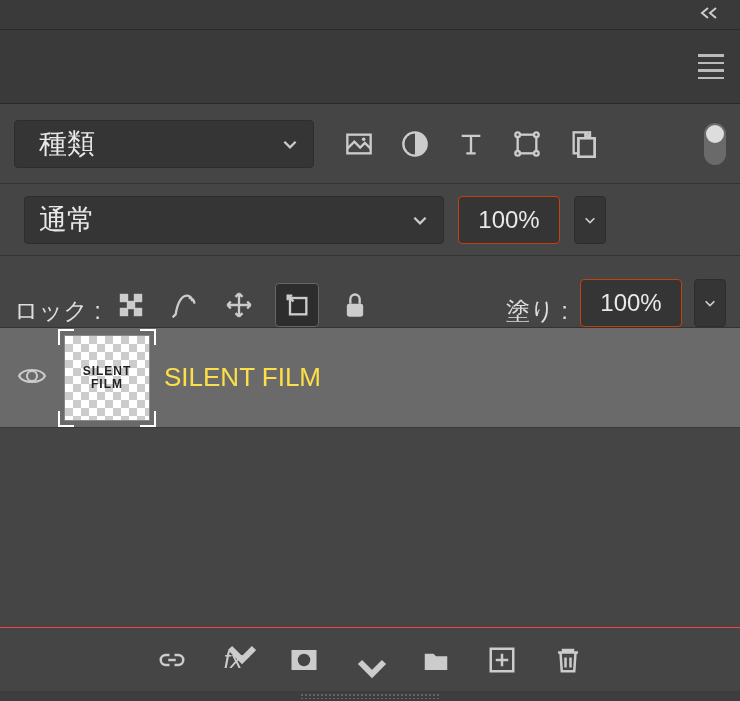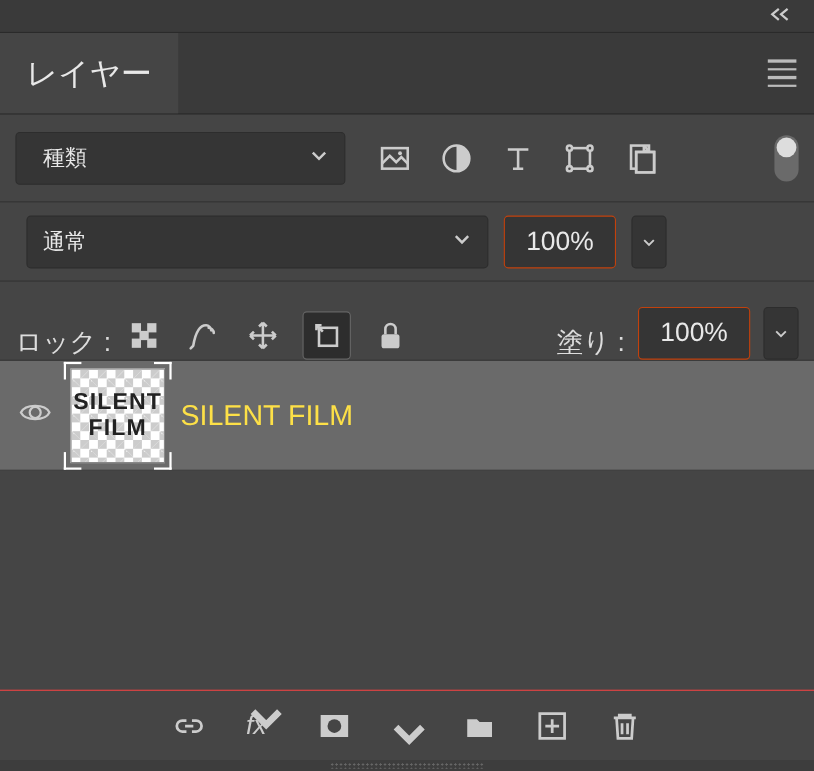--- a/index.html
+++ b/index.html
@@ -14,21 +14,21 @@
   
   .tabrow { height: 74px; background: #3a3a3a; display: flex; align-items: stretch; border-bottom: 1px solid #2a2a2a; }
   .tab { background: #454545; padding: 0 24px; display: flex; align-items: center; color: #e8e8e8; font-size: 28px; font-weight: 400; }
   .tabrow .spacer { flex: 1; }
   .tabrow .menu { display: flex; align-items: center; padding: 0 16px; cursor: pointer; }
   .hamburger { display: flex; flex-direction: column; gap: 5px; }
   .hamburger span { width: 26px; height: 2.5px; background: #bbb; }
 
   
   .filterrow { height: 80px; display: flex; align-items: center; padding: 0 14px; gap: 18px; border-bottom: 1px solid #333; }
-  .dropdown { background: #353535; border: 1px solid #2d2d2d; height: 48px; border-radius: 4px; display: flex; align-items: center; padding: 0 14px; color: #e8e8e8; font-size: 20px; position: relative; cursor: pointer; }
+  .dropdown { background: #353535; border: 1px solid #2d2d2d; height: 48px; border-radius: 4px; display: flex; align-items: center; padding: 0 14px; color: #e8e8e8; font-size: 28px; position: relative; cursor: pointer; }
   .dropdown.filter { width: 300px; }
   .dropdown .caret { margin-left: auto; }
   .caret svg { width: 18px; height: 18px; }
   .search-icon { margin-right: 10px; }
   .icon-strip { display: flex; align-items: center; gap: 26px; margin-left: 12px; }
   .icon-btn { width: 30px; height: 30px; display: flex; align-items: center; justify-content: center; cursor: pointer; color: #d6d6d6; }
   .icon-btn svg { width: 28px; height: 28px; }
   .toggle { margin-left: auto; width: 22px; height: 42px; background: #6a6a6a; border-radius: 11px; position: relative; cursor: pointer; }
   .toggle .knob { width: 18px; height: 18px; background: #ddd; border-radius: 50%; position: absolute; top: 2px; left: 2px; }
 
@@ -57,21 +57,21 @@
     background-image: linear-gradient(45deg,#ccc 25%,transparent 25%),linear-gradient(-45deg,#ccc 25%,transparent 25%),linear-gradient(45deg,transparent 75%,#ccc 75%),linear-gradient(-45deg,transparent 75%,#ccc 75%);
     background-size: 16px 16px; background-position: 0 0,0 8px,8px -8px,-8px 0; background-color: #fff;
   }
   .thumb.white { background: #fff; }
   .thumb .so-brackets { position: absolute; inset: -7px; pointer-events: none; }
   .brk { position: absolute; width: 16px; height: 16px; border: 2px solid #fff; }
   .brk.tl { top: 0; left: 0; border-right: none; border-bottom: none; }
   .brk.tr { top: 0; right: 0; border-left: none; border-bottom: none; }
   .brk.bl { bottom: 0; left: 0; border-right: none; border-top: none; }
   .brk.br { bottom: 0; right: 0; border-left: none; border-top: none; }
-  .thumb-txt { position: absolute; inset: 0; display: flex; flex-direction: column; align-items: center; justify-content: center; font-size: 21px; font-weight: 700; color: #222; line-height: 1.05; letter-spacing: 1px; }
+  .thumb-txt { position: absolute; inset: 0; display: flex; flex-direction: column; align-items: center; justify-content: center; font-size: 12px; font-weight: 700; color: #222; line-height: 1.05; letter-spacing: 1px; }
   .layer-name { color: #fde047; font-size: 26px; }
   .layer-row .spacer { flex: 1; }
   .lock-ind svg { width: 24px; height: 24px; }
 
   
   .bottombar { height: 64px; background: #454545; border-top: 1px solid #ef4444; display: flex; align-items: center; justify-content: center; gap: 36px; padding: 0 24px; }
   .bottombar .icon-btn svg { width: 30px; height: 30px; }
   .fx { color: #ccc; font-size: 24px; font-style: italic; position: relative; padding-right: 10px; }
   .fx .tiny-caret { position: absolute; bottom: 0; right: -4px; }
   .grip { height: 10px; background: #3d3d3d; display: flex; justify-content: center; align-items: center; gap: 1px; }
@@ -91,23 +91,20 @@
         </svg>
     </span>
     <span class="collapse">
       <svg viewBox="0 0 28 14" width="28" height="14">
           <path d="M8 2 L2 7 L8 12 M16 2 L10 7 L16 12"></path>
         </svg>
     </span>
   </div>
 
   <div class="tabrow">
-    <div class="tab">
-      <span>レイヤー</span>
-    </div>
     <div class="spacer"></div>
     <div class="menu">
       <div class="hamburger">
           <span></span>
           <span></span>
           <span></span>
           <span></span>
         </div>
     </div>
   </div>

